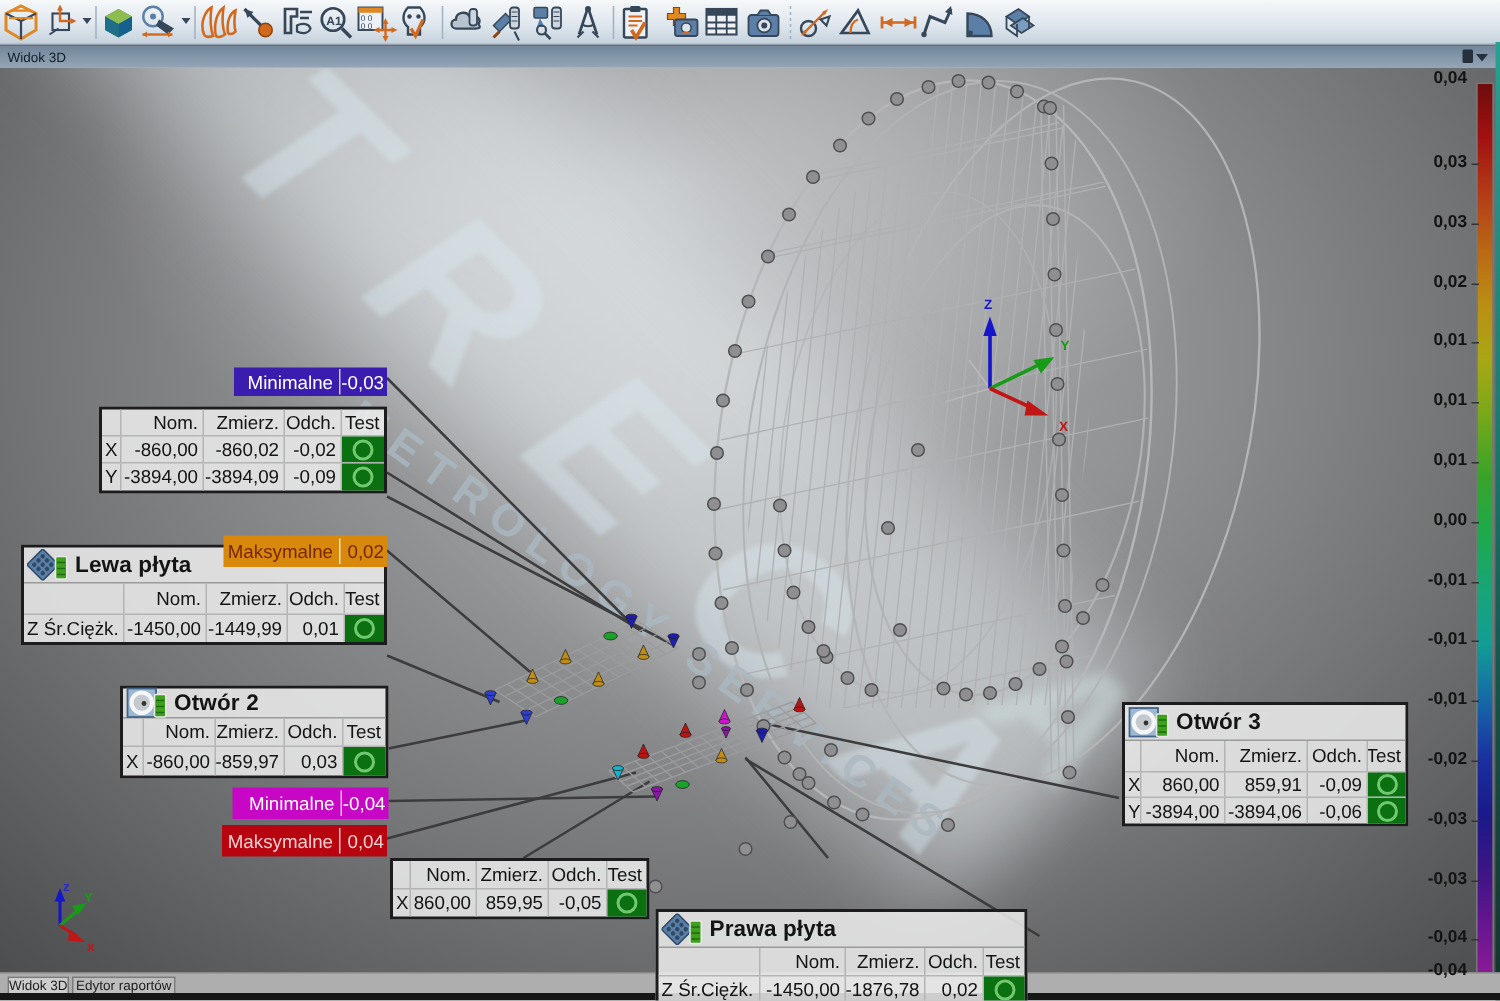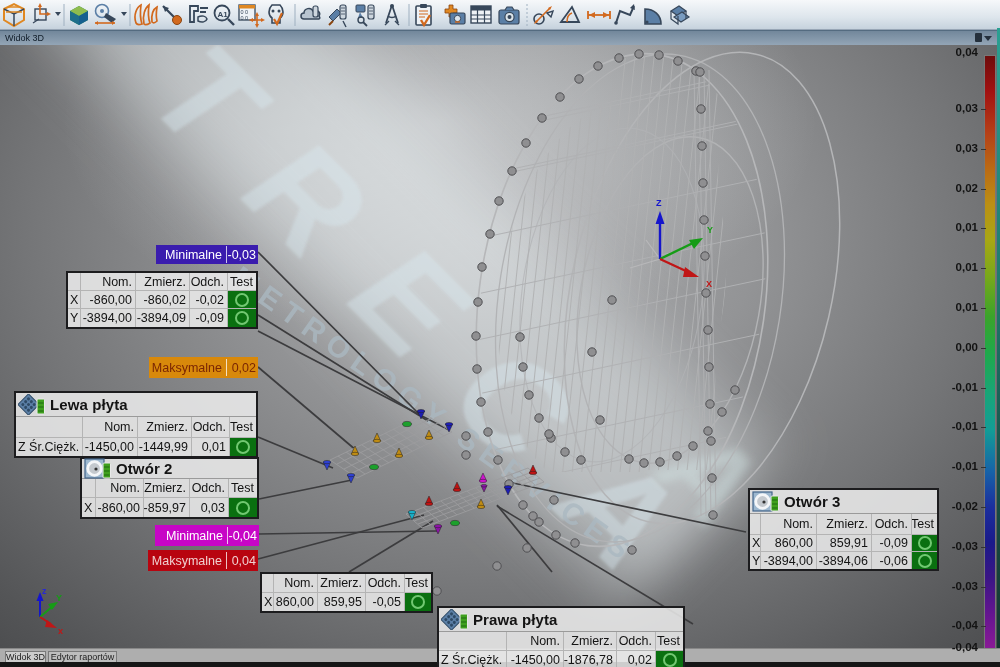--- a/index.html
+++ b/index.html
@@ -473,21 +473,21 @@
       <div class="tr" style="height:18px">
         <div class="cell lab" style="width:13px">Y</div>
         <div class="cell num" style="width:55px">-3894,00</div>
         <div class="cell num" style="width:54px">-3894,09</div>
         <div class="cell num" style="width:38px">-0,09</div>
         <div class="cell test" style="width:28px">
           <span class="ring"></span>
         </div>
       </div>
     </div>
-<div class="tbl" style="left:14px;top:391px;width:244px">
+<div class="tbl" style="left:14px;top:363px;width:244px">
       <div class="tt" style="height:24px">
         <svg width="28" height="21" style="vertical-align:-5px">
           <g transform="rotate(-45 10.5 10.5)">
             <rect x="3" y="3" width="15" height="15" fill="#5b7fa6" stroke="#2e4a66" stroke-width="1"></rect>
             <g fill="#2e4a66">
               <circle cx="6.5" cy="6.5" r="1.5"></circle>
               <circle cx="10.5" cy="6.5" r="1.5"></circle>
               <circle cx="14.5" cy="6.5" r="1.5"></circle>
               <circle cx="6.5" cy="10.5" r="1.5"></circle>
               <circle cx="10.5" cy="10.5" r="1.5"></circle>
@@ -603,21 +603,21 @@
       <div class="tr" style="height:18px">
         <div class="cell lab" style="width:68px">Z Śr.Ciężk.</div>
         <div class="cell num" style="width:57px">-1450,00</div>
         <div class="cell num" style="width:53px">-1876,78</div>
         <div class="cell num" style="width:39px">0,02</div>
         <div class="cell test" style="width:27px">
           <span class="ring"></span>
         </div>
       </div>
     </div>
-<div class="tbl" style="left:748px;top:488px;width:191px">
+<div class="tbl" style="left:748px;top:468px;width:191px">
       <div class="tt" style="height:24px">
         <svg width="28" height="21" style="vertical-align:-5px">
           <rect x="1" y="1" width="19" height="19" fill="#9db8cf" stroke="#43658a" stroke-width="1.2"></rect>
           <circle cx="10.5" cy="10.5" r="6.8" fill="#c4c9ce" stroke="#f4f6f8" stroke-width="2.8"></circle>
           <circle cx="12" cy="11" r="1.6" fill="#333"></circle>
           <rect x="19" y="5" width="7.5" height="15" rx="1" fill="#3fa01e" stroke="#e8e8e8" stroke-width="1"></rect>
           <line x1="20" y1="9" x2="25.5" y2="9" stroke="#1e6a10" stroke-width="1"></line>
           <line x1="20" y1="13" x2="25.5" y2="13" stroke="#1e6a10" stroke-width="1"></line>
           <line x1="20" y1="17" x2="25.5" y2="17" stroke="#1e6a10" stroke-width="1"></line>
         </svg>

